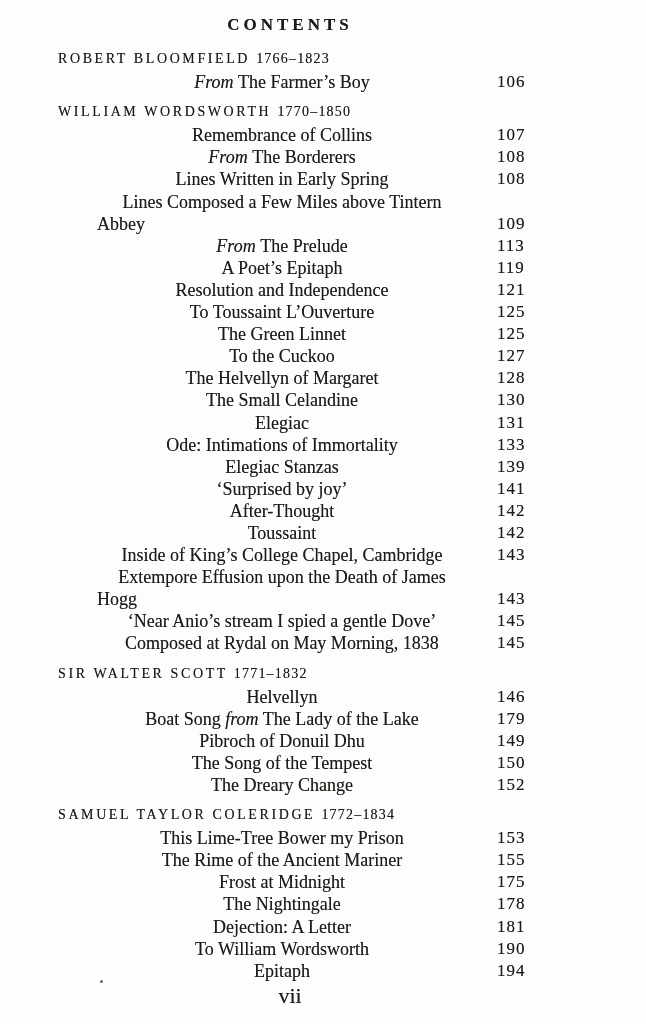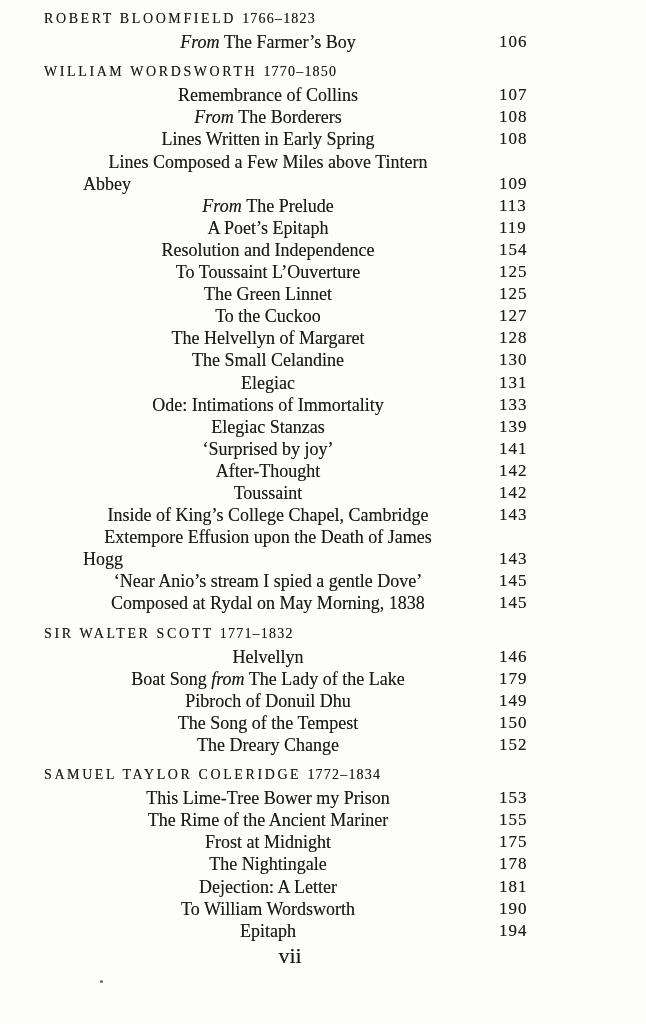--- a/index.html
+++ b/index.html
@@ -22,21 +22,21 @@
     margin: 0 0 12px 58px;
     padding-top: 13px;
     width: 464px;
     text-align: center;
     font-size: 17px;
     line-height: 23px;
     font-weight: 700;
     letter-spacing: 4px;
   }
   .toc {
-    margin-left: 44px;
+    margin-left: 58px;
     margin-right: 40px;
   }
   .toc-section { margin-top: 8px; }
   .section-heading {
     margin: 0 0 1px 0;
     font-size: 14px;
     line-height: 22.1px;
     font-weight: 400;
     letter-spacing: 2.6px;
     white-space: nowrap;
@@ -47,21 +47,21 @@
     position: relative;
     font-size: 18px;
     line-height: 22.1px;
     width: 500px;
   }
   .entry .etitle { display: block; padding-right: 90px; text-align: center; }
   .entry .line2 { display: block; padding-left: 20px; }
   .entry .it { font-style: italic; }
   .entry .pg {
     position: absolute;
-    left: 436px;
+    left: 420px;
     bottom: 0;
     font-size: 17px;
     letter-spacing: 1px;
   }
   .folio {
     margin: 3px 0 0 58px;
     width: 464px;
     text-align: center;
     font-size: 22px;
     line-height: 22px;
@@ -73,20 +73,21 @@
     width: 3px;
     height: 3px;
     border-radius: 50%;
     background: #6a665f;
   }
 </style>
 </head>
 <body>
 
 <main class="page">
+  <h1 class="page-title">CONTENTS</h1>
   <div class="toc" id="toc">
       <section class="toc-section">
         <h2 class="section-heading"><span>ROBERT BLOOMFIELD </span><span class="years">1766–1823</span></h2>
         <div class="entries">
           <div class="entry">
             <span class="etitle"><span class="it">From </span><span>The Farmer’s Boy</span></span>
             <span class="pg">106</span>
           </div>
         </div>
       </section>
@@ -113,21 +114,21 @@
           <div class="entry">
             <span class="etitle"><span class="it">From </span><span>The Prelude</span></span>
             <span class="pg">113</span>
           </div>
           <div class="entry">
             <span class="etitle"><span>A Poet’s Epitaph</span></span>
             <span class="pg">119</span>
           </div>
           <div class="entry">
             <span class="etitle"><span>Resolution and Independence</span></span>
-            <span class="pg">154</span>
+            <span class="pg">121</span>
           </div>
           <div class="entry">
             <span class="etitle"><span>To Toussaint L’Ouverture</span></span>
             <span class="pg">125</span>
           </div>
           <div class="entry">
             <span class="etitle"><span>The Green Linnet</span></span>
             <span class="pg">125</span>
           </div>
           <div class="entry">

